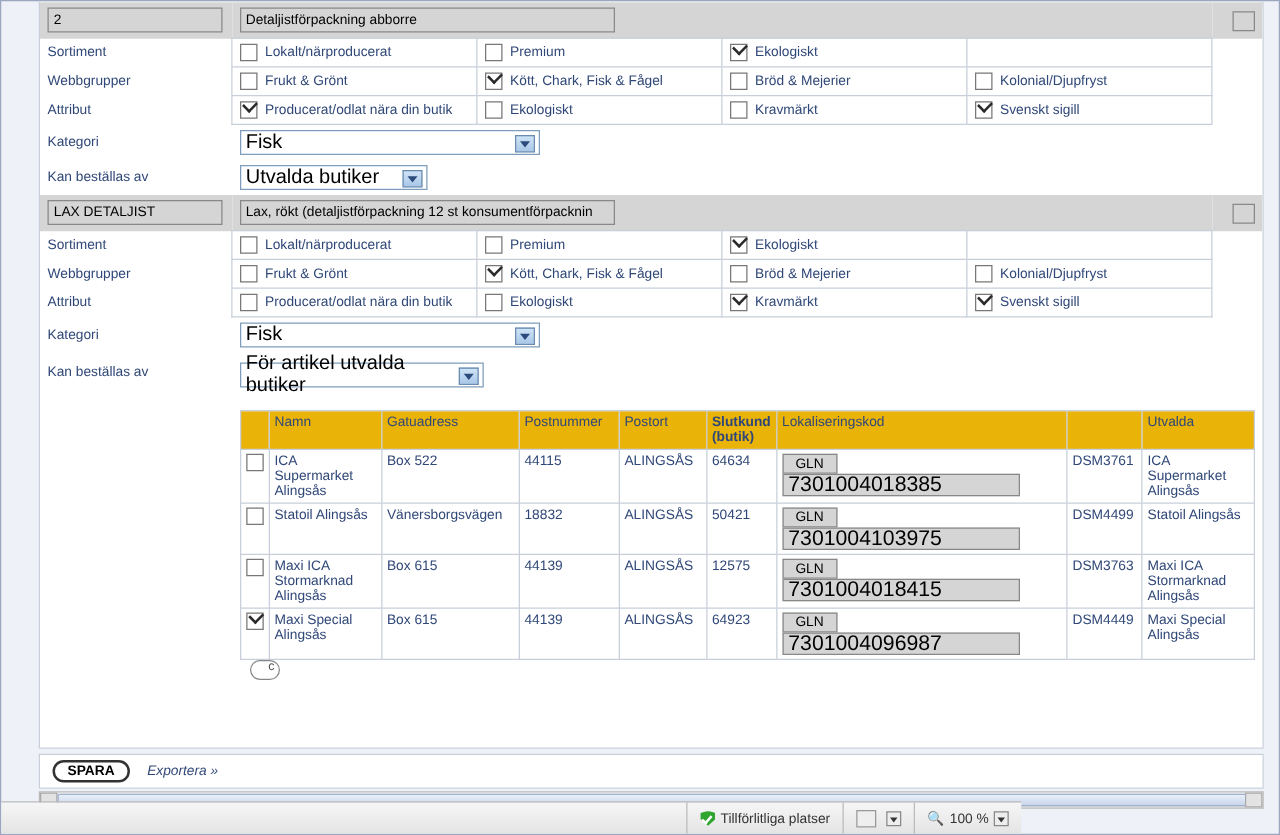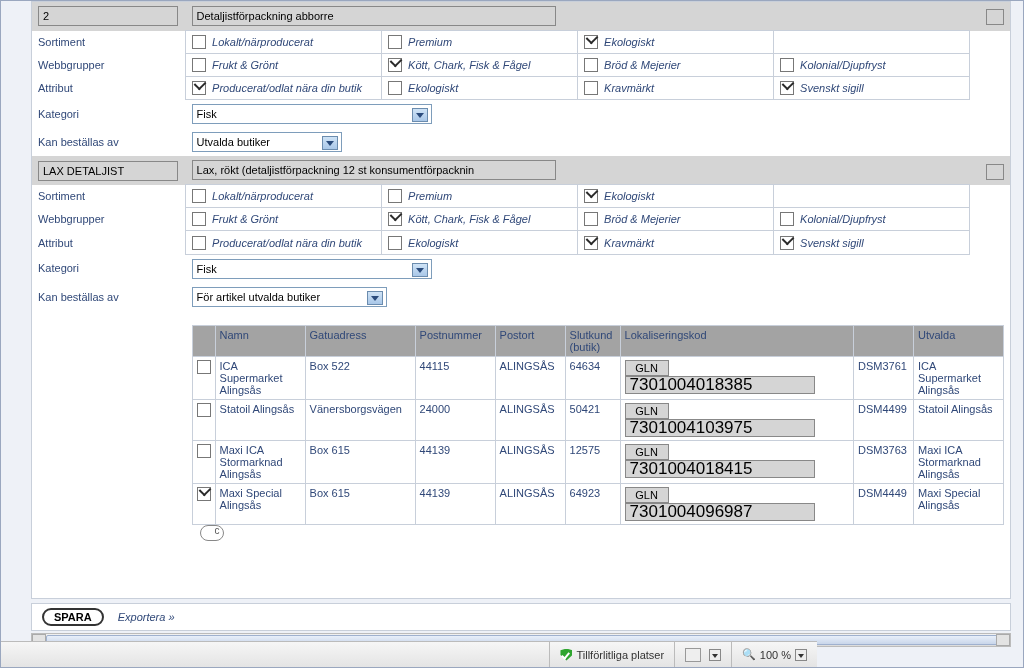--- a/index.html
+++ b/index.html
@@ -25,48 +25,47 @@
     width: 980px;
     height: 598px;
     overflow: auto;
     background: #fff;
     border: 1px solid #c8cfda;
   }
   .form-table { width: 100%; border-collapse: collapse; }
   .form-table td { padding: 4px 6px; vertical-align: middle; }
   .label-col { width: 150px; color: #304878; padding-left: 8px; }
   .hdr-small { width: 140px; }
-  .hdr-wide { width: 364px; margin-left:0; }
+  .hdr-wide { width: 300px; margin-left:0; }
   .hdr-check {
     display:inline-block;
     width: 18px; height:16px;
     border:1px solid #888; background:#d5d5d5;
     position:relative; top:2px;
   }
   .checkbox-cell {
     border: 1px solid #c8cfda;
     background: #fff;
     padding: 2px 4px;
-    font-style: italic;
   }
   .cb { width:14px; height:14px; border:1px solid #777; display:inline-block; vertical-align:middle; position:relative; margin-right:6px; background:#fff; }
   .cb.checked::after {
     content: "";
     position:absolute; left:2px; top:-2px;
     width:8px; height:6px;
     border-left:2px solid #2a2a2a;
     border-bottom:2px solid #2a2a2a;
     transform: rotate(-45deg);
   }
   .cb-label { color:#304878; display:inline-block; vertical-align:middle; }
   .select {
     border:1px solid #7e9dbb;
     background:#fff;
     padding:1px 20px 1px 4px;
-    font-size:11px;
+    font-size:16px;
     height:20px;
     position:relative;
     display:inline-flex;
     align-items:center;
   }
   .select::after {
     content:"";
     position:absolute; right:3px; top:3px;
     width:14px; height:12px;
     background: linear-gradient(#cfe3f6,#a9c7e8);
@@ -86,21 +85,21 @@
   
   .res-table { width: 100%; border-collapse: collapse; margin-top:10px;}
   .res-table th, .res-table td {
     border:1px solid #c8cfda;
     padding:3px 4px;
     text-align:left;
     vertical-align:top;
     font-size:11px;
     color:#304878;
   }
-  .res-table th { background:#a3a3a3; font-weight:normal; }
+  .res-table th { background:#eab308; font-weight:normal; }
   .gln-btn {
     display:inline-block;
     background:#d5d5d5;
     border:1px solid #888;
     padding:1px 6px;
     font-size:11px;
     color:#000;
     width:44px;
     text-align:center;
   }
@@ -259,21 +258,21 @@
         <td></td>
         <td colspan="5">
           <table class="res-table">
             <thead>
               <tr>
                 <th style="width:18px;"></th>
                 <th style="width:90px;">Namn</th>
                 <th style="width:110px;">Gatuadress</th>
                 <th style="width:80px;">Postnummer</th>
                 <th style="width:70px;">Postort</th>
-                <th style="width:55px;">Slutkund (butik)</th>
+                <th style="width:55px;font-weight:bold;">Slutkund (butik)</th>
                 <th>Lokaliseringskod</th>
                 <th style="width:60px;"></th>
                 <th style="width:90px;">Utvalda</th>
               </tr>
             </thead>
             <tbody id="rows">
                   <tr>
                     <td><span class="row-cb-box"></span></td>
                     <td>ICA Supermarket Alingsås</td>
                     <td>Box 522</td>
@@ -281,21 +280,21 @@
                     <td>ALINGSÅS</td>
                     <td>64634</td>
                     <td><span class="gln-btn">GLN</span> <input class="gln-input" value="7301004018385" style=""></td>
                     <td>DSM3761</td>
                     <td>ICA Supermarket Alingsås</td>
                   </tr>
                   <tr>
                     <td><span class="row-cb-box"></span></td>
                     <td>Statoil Alingsås</td>
                     <td>Vänersborgsvägen</td>
-                    <td>24000</td>
+                    <td>18832</td>
                     <td>ALINGSÅS</td>
                     <td>50421</td>
                     <td><span class="gln-btn">GLN</span> <input class="gln-input" value="7301004103975" style=""></td>
                     <td>DSM4499</td>
                     <td>Statoil Alingsås</td>
                   </tr>
                   <tr>
                     <td><span class="row-cb-box"></span></td>
                     <td>Maxi ICA Stormarknad Alingsås</td>
                     <td>Box 615</td>

